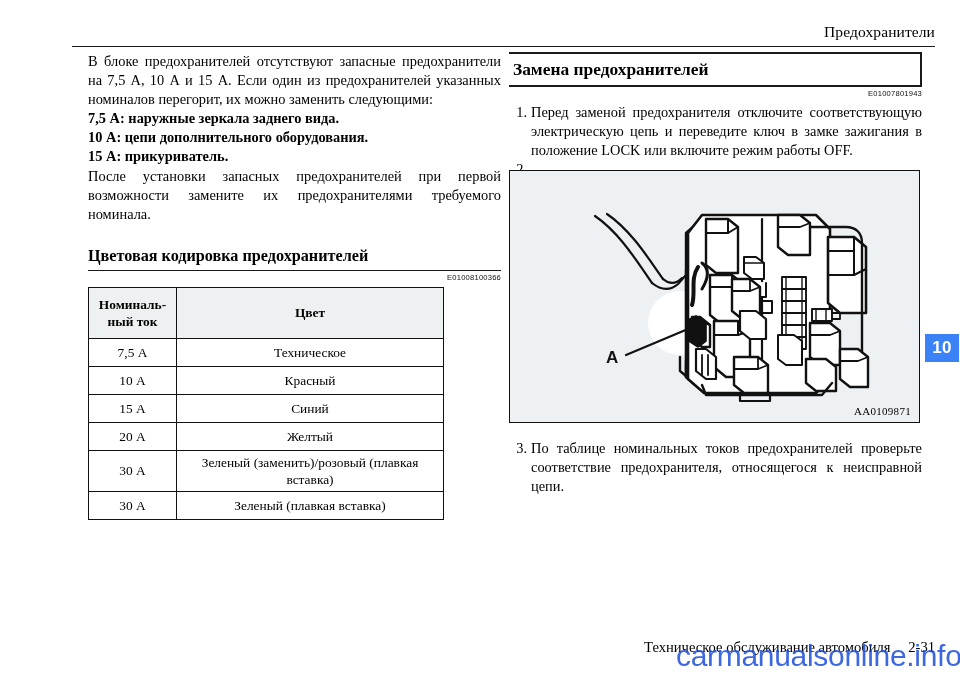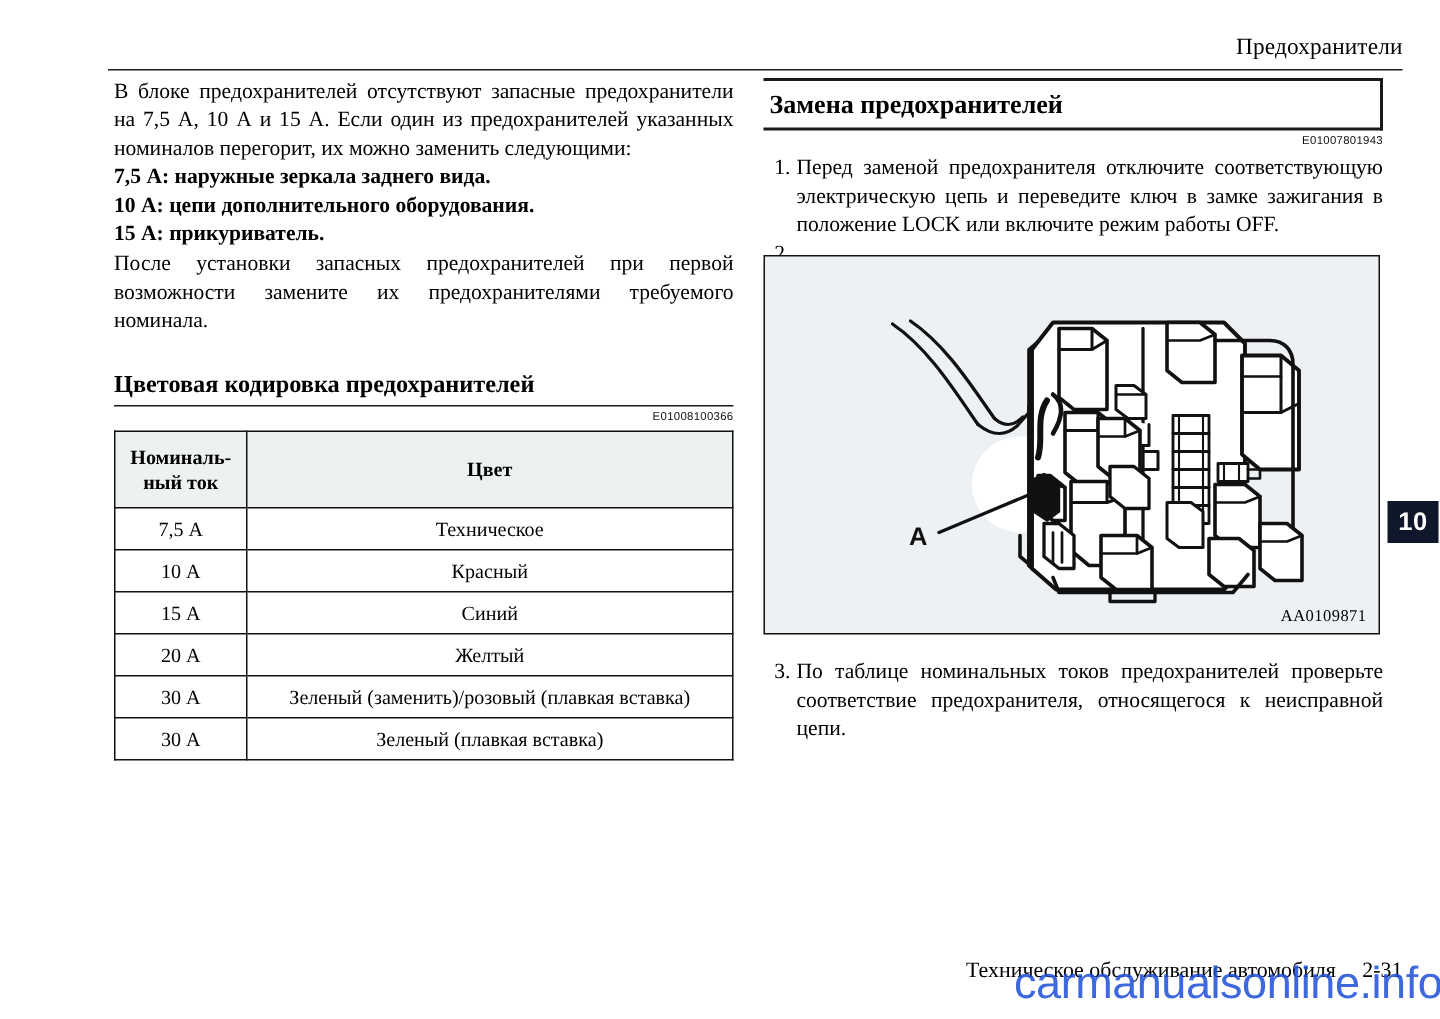--- a/index.html
+++ b/index.html
@@ -38,38 +38,38 @@
     letter-spacing: .1px;
   }
 
   
   .chapter-tab {
     position: absolute;
     left: 925px;
     top: 334px;
     width: 34px;
     height: 28px;
-    background: #0f172a;
+    background: #3b82f6;
     color: #ffffff;
     font-family: "Liberation Sans", "DejaVu Sans", sans-serif;
     font-weight: bold;
     font-size: 17px;
     display: flex;
     align-items: center;
     justify-content: center;
     letter-spacing: .3px;
   }
 
   
   .col {
     position: absolute;
     top: 52px;
     width: 413px;
   }
-  .col-left  { left: 76px; }
+  .col-left  { left: 88px; }
   .col-right { left: 509px; }
 
   p, li {
     font-size: 14.4px;
     line-height: 19.1px;
     margin: 0;
     text-align: justify;
   }
   .body-text { margin-bottom: 0; }
   .bold-line { font-weight: bold; }
@@ -103,21 +103,21 @@
     font-size: 7.6px;
     letter-spacing: .2px;
     text-align: right;
     margin: 2px 0 5px 0;
     color: #111;
   }
 
   
   table.fuse-table {
     border-collapse: collapse;
-    width: 413px;
+    width: 356px;
     table-layout: fixed;
     border: 1.6px solid #111;
     margin-top: 2px;
   }
   table.fuse-table th,
   table.fuse-table td {
     border: 1px solid #111;
     text-align: center;
     font-size: 13.4px;
     line-height: 17px;

